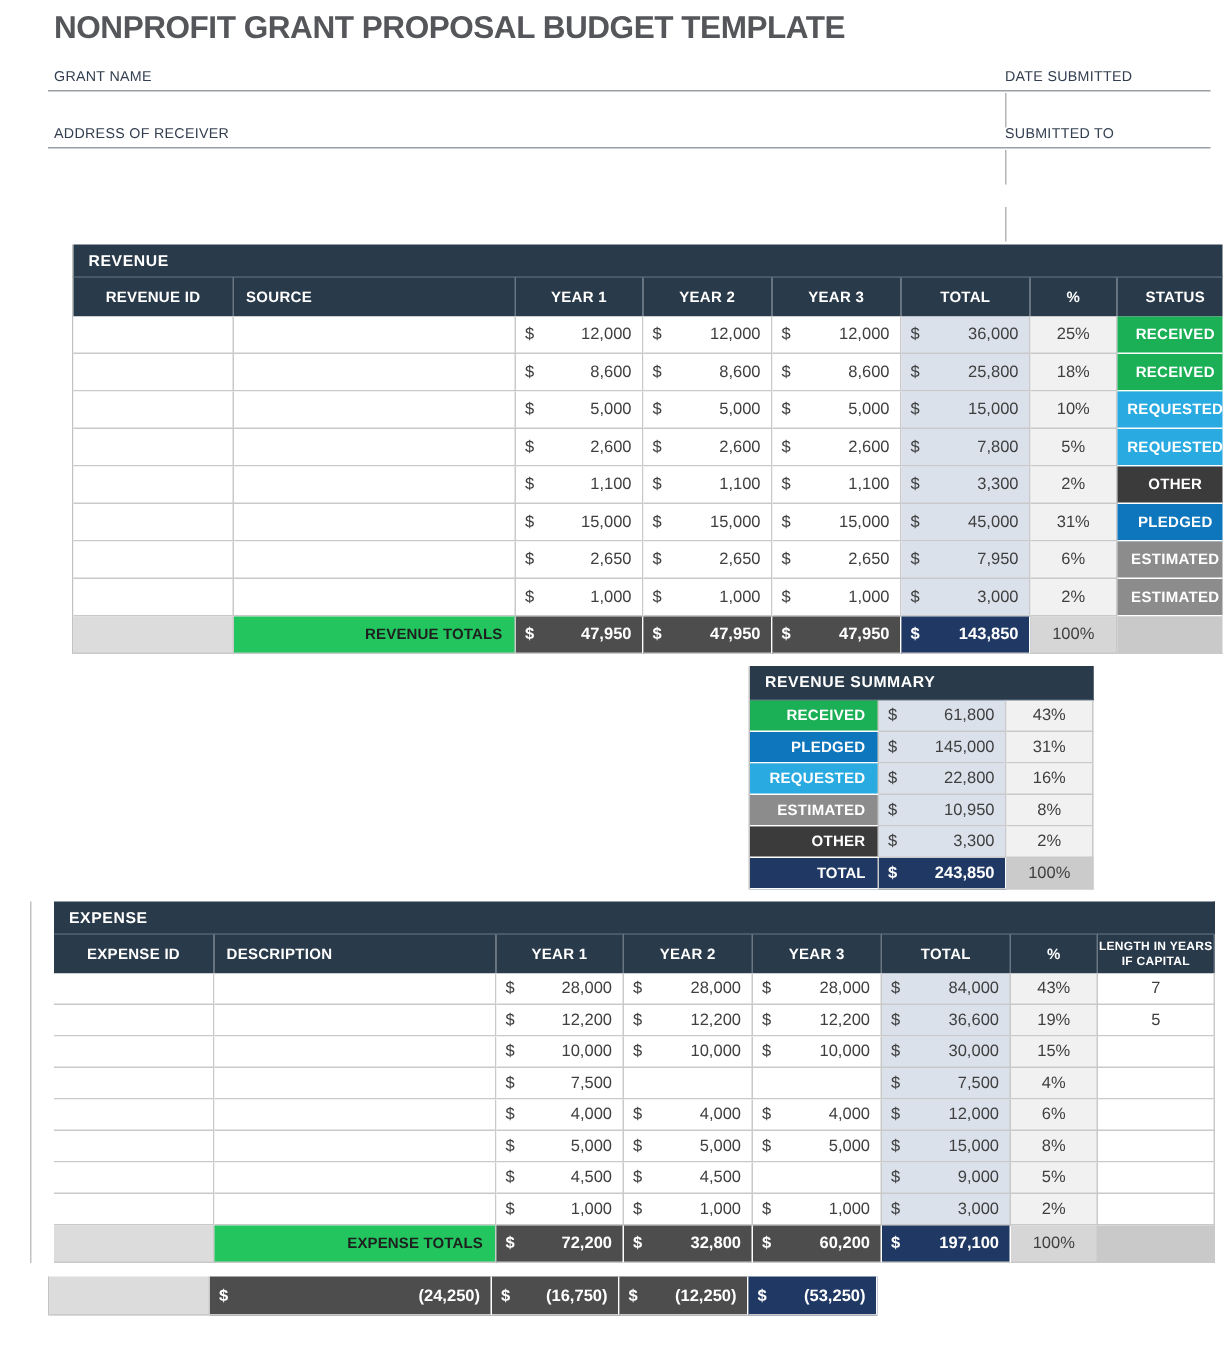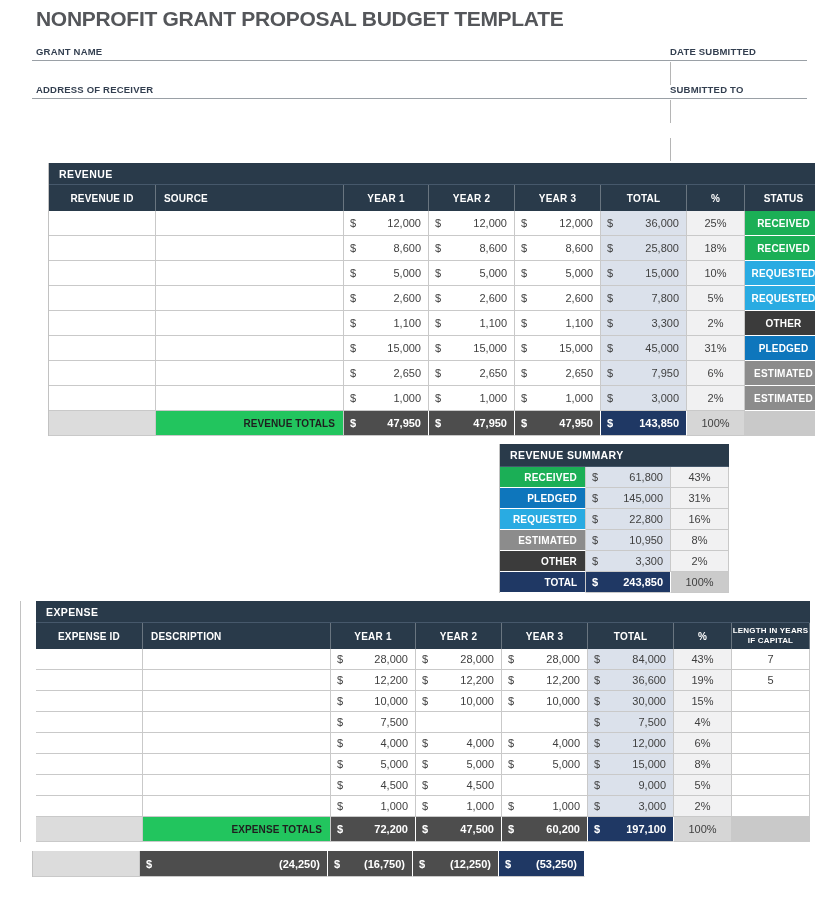--- a/index.html
+++ b/index.html
@@ -14,21 +14,21 @@
   }
   .title {
     position: absolute; left: 24px; top: 7px;
     font-size: 21px; font-weight: bold; letter-spacing: -0.3px;
     color: #54565a;
   }
 
   
   .fblock { position: absolute; left: 20px; width: 775px; height: 20px; border-bottom: 1px solid #9aa0a6; }
   .fb1 { top: 41px; } .fb2 { top: 79px; } .fb3 { top: 117px; }
-  .flabel { position: absolute; bottom: 3px; font-size: 9.5px; font-weight: bold; color: #333f50; letter-spacing: 0.2px; }
+  .flabel { position: absolute; bottom: 3px; font-size: 9.5px; font-weight: normal; color: #333f50; letter-spacing: 0.2px; }
   .flabel.l { left: 4px; } .flabel.r { left: 638px; }
   .ftick { position: absolute; left: 658px; width: 1px; height: 23px; background: #b5b5b5; }
   .ft1 { top: 62px; } .ft2 { top: 100px; } .ft3 { top: 138px; }
   .fvalue { position: absolute; height: 23px; }
   .fv-l { left: 20px; width: 637px; }
   .fv-r { left: 659px; width: 136px; }
   .fvr1 { top: 62px; } .fvr2 { top: 100px; } .fvr3 { top: 138px; }
 
   
   .grid { position: absolute; display: grid; border-left: 1px solid #c2c2c2; font-size: 11px; color: #3f3f3f; }
@@ -597,21 +597,21 @@
 
     <div class="trowT" style="display:contents">
       <div class="cell t-id"></div>
       <div class="cell t-label">EXPENSE TOTALS</div>
       <div class="cell money t-money">
           <span class="cur">$</span>
           <span class="amt">72,200</span>
         </div>
       <div class="cell money t-money">
           <span class="cur">$</span>
-          <span class="amt">47,500</span>
+          <span class="amt">32,800</span>
         </div>
       <div class="cell money t-money">
           <span class="cur">$</span>
           <span class="amt">60,200</span>
         </div>
       <div class="cell money t-total">
           <span class="cur">$</span>
           <span class="amt">197,100</span>
         </div>
       <div class="cell t-pct">100%</div>

